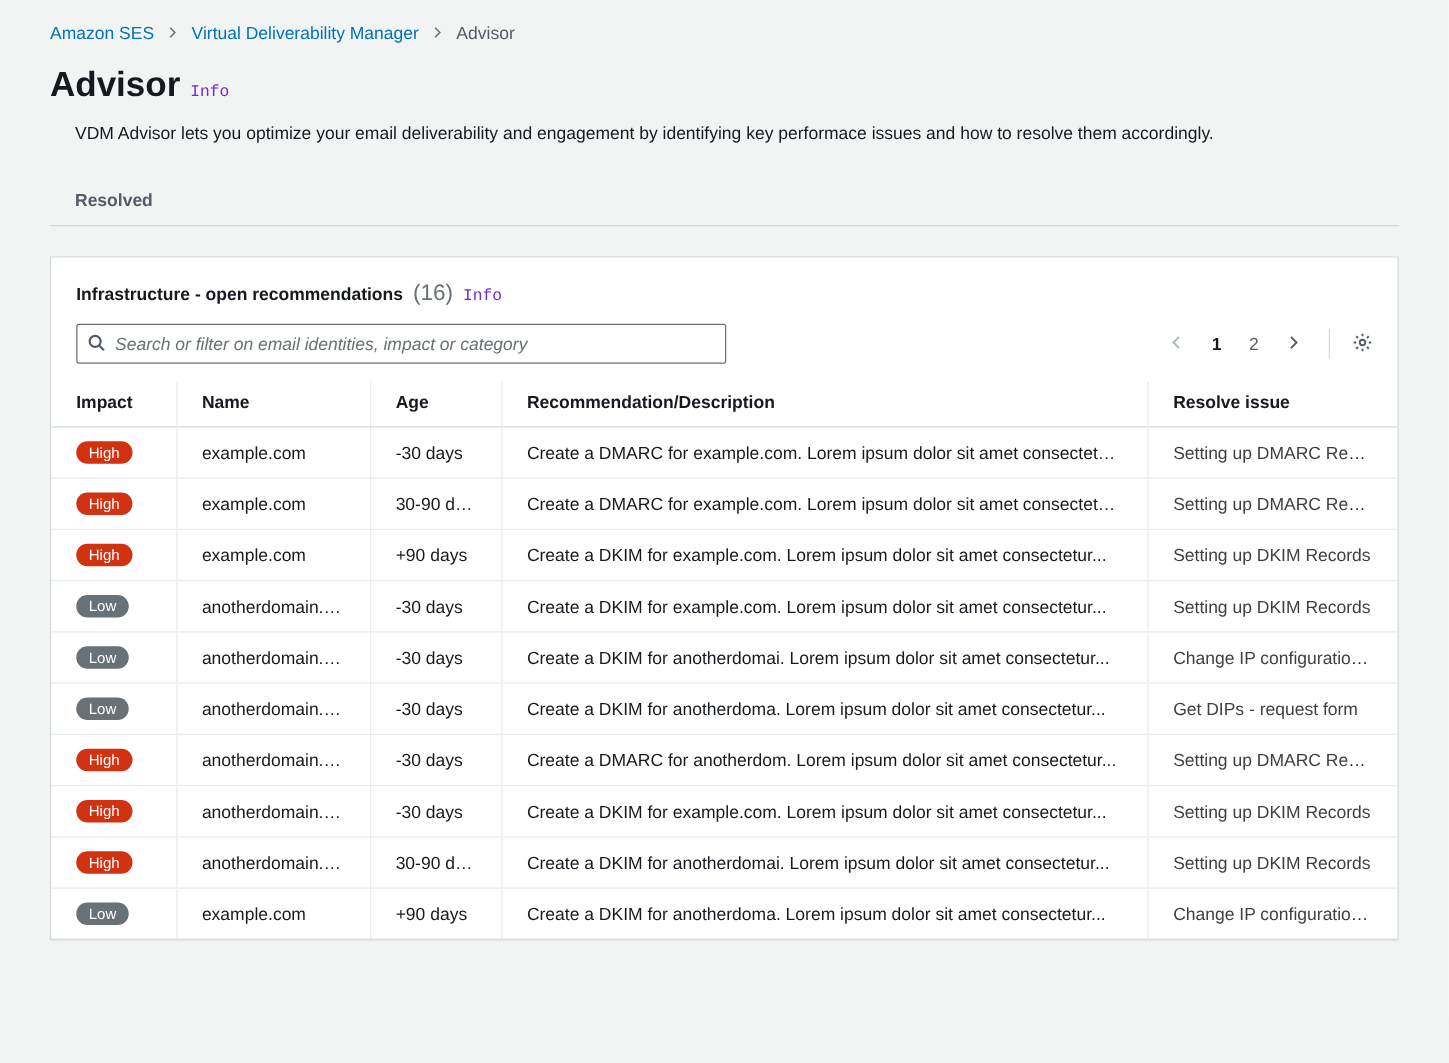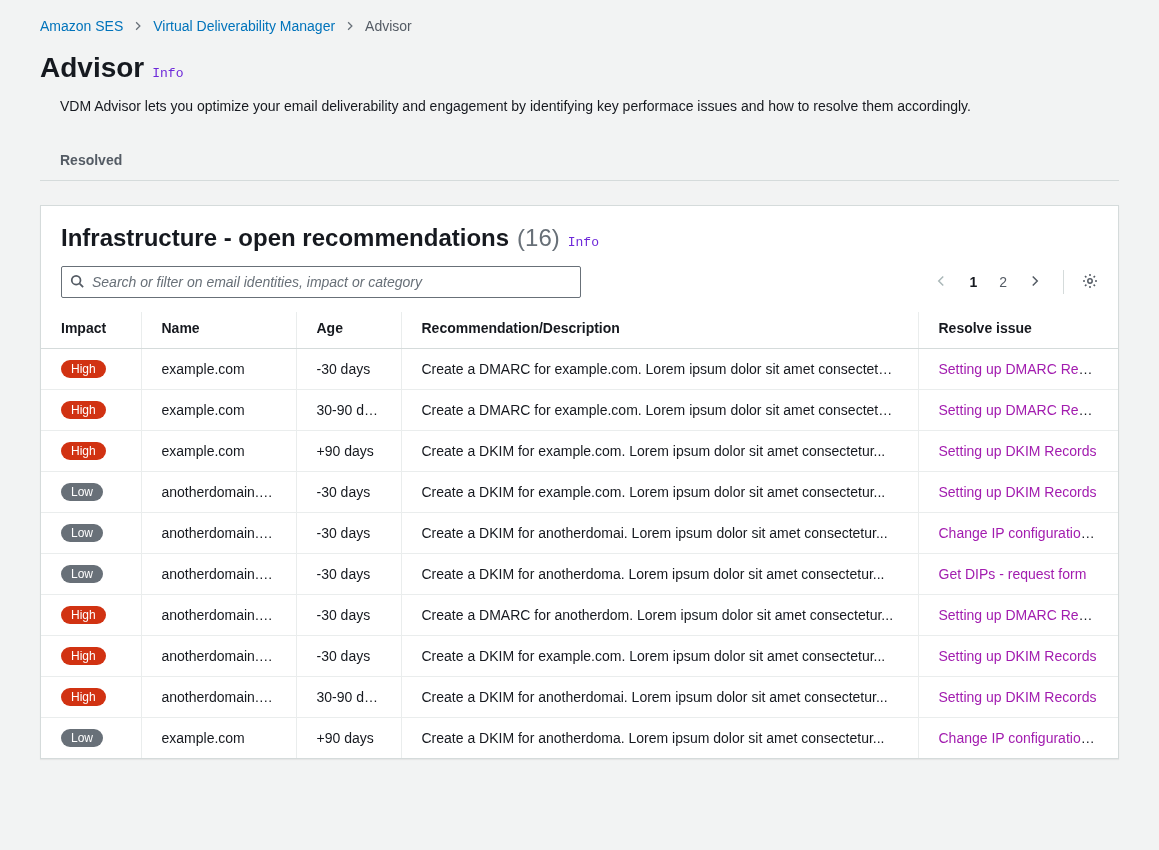--- a/index.html
+++ b/index.html
@@ -60,22 +60,22 @@
     background: #fff;
     border: 1px solid #d5dbdb;
     box-shadow: 0 1px 1px rgba(0,0,0,0.05);
   }
   .panel-header {
     padding: 18px 20px 14px 20px;
     display: flex;
     align-items: baseline;
     gap: 8px;
   }
-  .panel-title { font-size: 24px; font-weight: 700; }
-  .panel-count { color: #687078; font-weight: 400; font-size: 24px; }
+  .panel-title { font-size: 14px; font-weight: 700; }
+  .panel-count { color: #687078; font-weight: 400; font-size: 18px; }
   .toolbar {
     display: flex;
     align-items: center;
     justify-content: space-between;
     padding: 0 20px 14px 20px;
   }
   .search-wrap {
     display: flex;
     align-items: center;
     width: 520px;
@@ -128,21 +128,21 @@
   .badge {
     display: inline-block;
     padding: 2px 10px;
     border-radius: 10px;
     font-size: 12px;
     color: #fff;
     font-weight: 400;
   }
   .badge.high { background: #d13212; }
   .badge.low { background: #687078; }
-  .resolve-link { color: #a21caf; text-decoration: none; cursor: pointer; }
+  .resolve-link { color: #404040; text-decoration: none; cursor: pointer; }
   .col-impact { width: 100px; }
   .col-name { width: 155px; }
   .col-age { width: 105px; }
   .col-desc { width: auto; }
   .col-resolve { width: 200px; }
 </style>
 </head>
 <body>
 
 <div class="page">

